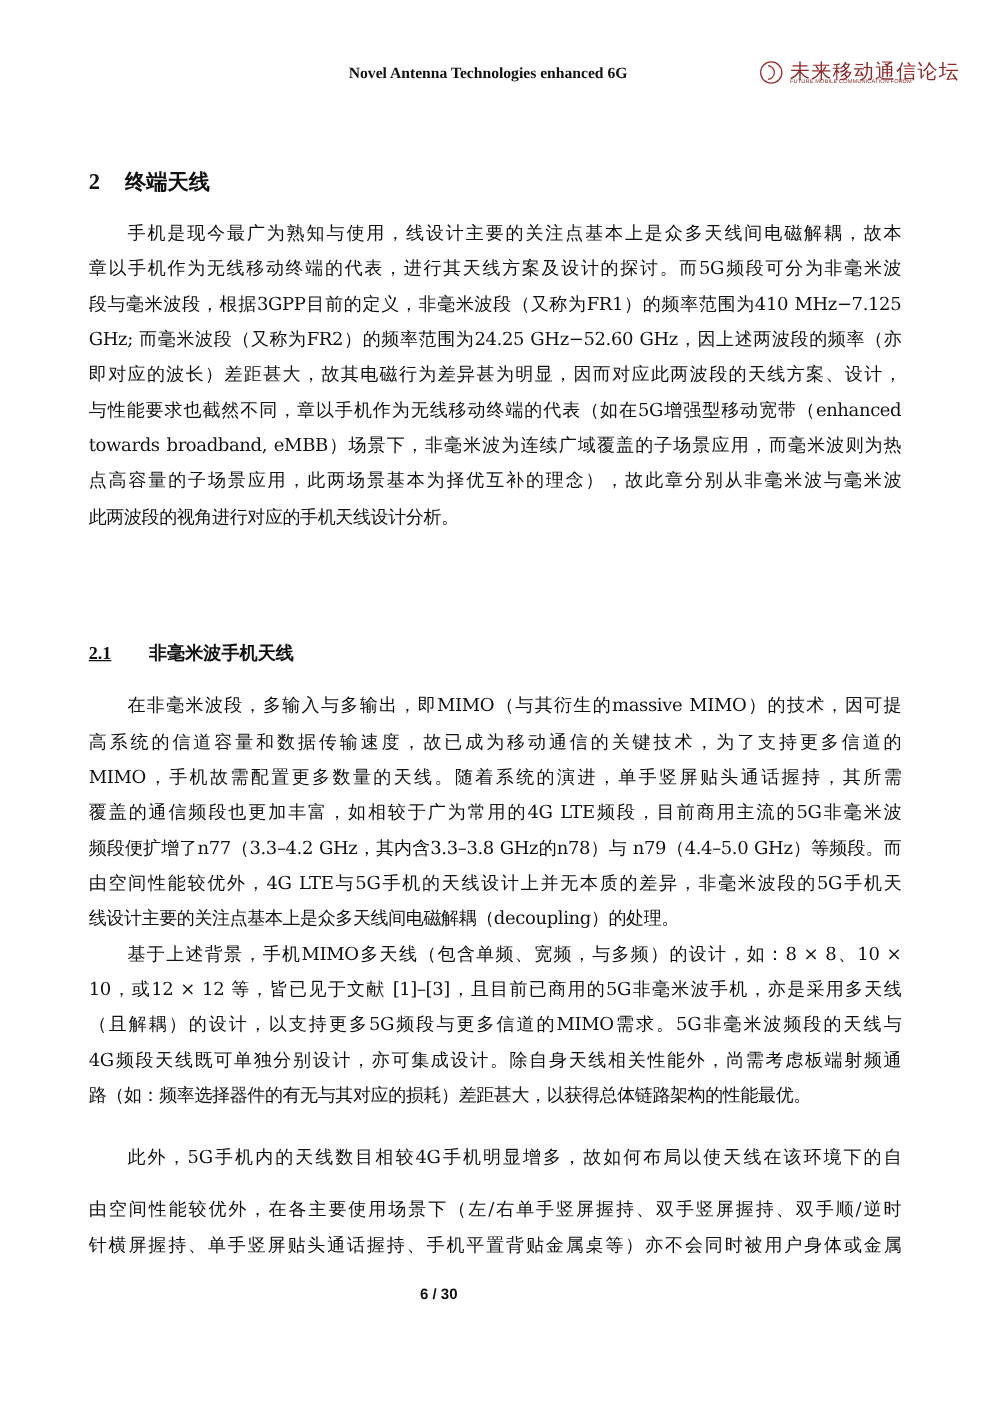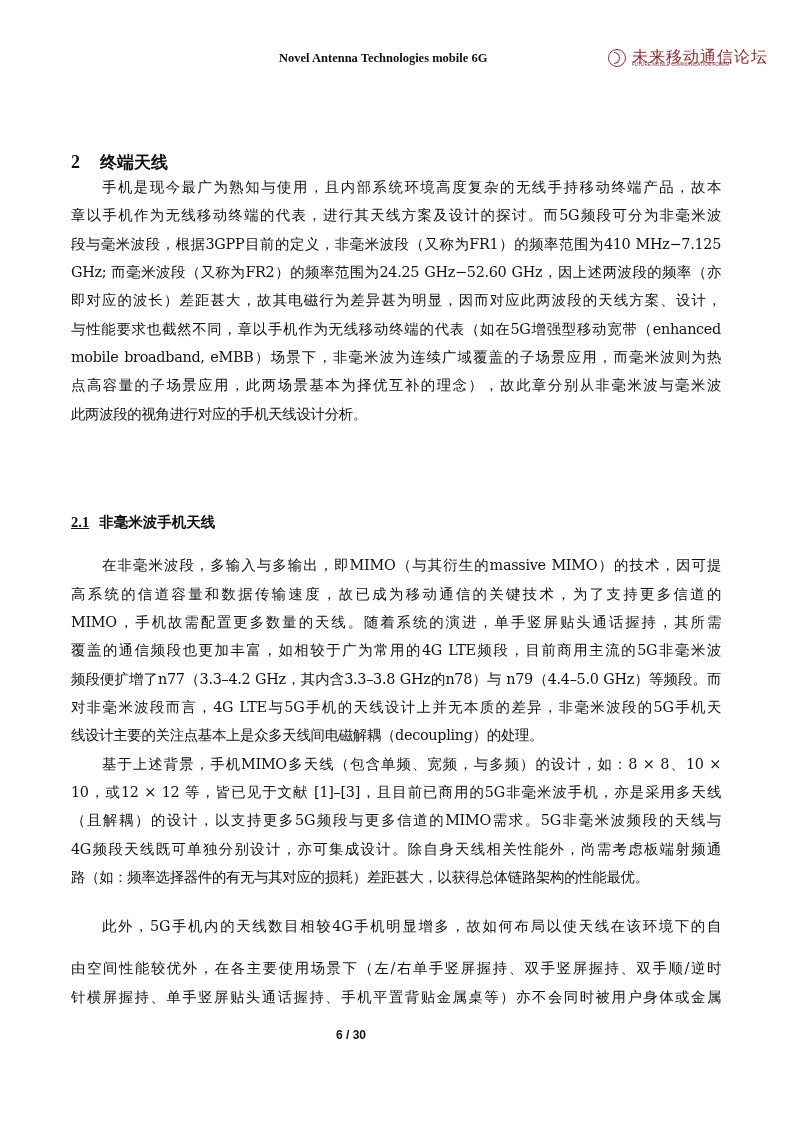--- a/index.html
+++ b/index.html
@@ -10,71 +10,71 @@
   .logo { position: absolute; left: 606px; top: 47px; width: 170px; height: 24px; }
   .logo-mark { position: absolute; left: 2px; top: 2px; width: 18px; height: 18px; border-radius: 50%;
          border: 1.5px solid #9b2d2d; box-sizing: border-box; }
   .logo-mark::after { content: ""; position: absolute; left: 5px; top: 2px; width: 5px; height: 10px;
          border: 1.5px solid #9b2d2d; border-left: none; border-radius: 0 6px 6px 0; }
   .logo-cn { position: absolute; left: 26px; top: 0px; font-size: 16px; color: #8e2a2a; letter-spacing: 1px;
          font-family: "DejaVu Serif", serif; white-space: nowrap; }
   .logo-en { position: absolute; left: 26px; top: 15px; font-size: 4.5px; color: #8e2a2a;
          font-family: "Liberation Sans", sans-serif; white-space: nowrap; letter-spacing: 0.1px; }
   .h1 { position: absolute; left: 71px; top: 134px; font-size: 17px; font-weight: bold; white-space: nowrap;
-         font-family: "DejaVu Sans", sans-serif; margin-top: 17px; }
+         font-family: "DejaVu Sans", sans-serif; }
   .h1 .num { font-family: "Liberation Serif", serif; font-size: 18px; margin-right: 20px; }
   .h2 { position: absolute; left: 71px; top: 513px; font-size: 14.5px; font-weight: bold; white-space: nowrap;
          font-family: "DejaVu Sans", sans-serif; }
-  .h2 .num { font-family: "Liberation Serif", serif; font-size: 14.5px; margin-right: 10px; text-decoration: underline; }
+  .h2 .num { font-family: "Liberation Serif", serif; font-size: 14.5px; margin-right: 30px; text-decoration: underline; }
   .line { position: absolute; left: 71px; width: 650px; font-size: 14.4px; white-space: nowrap;
          text-align: justify; text-align-last: justify; letter-spacing: -0.3px; line-height: 20px; }
   .line.indent { left: 102px; width: 619px; }
   .line.last { text-align-last: left; }
   .page-num { position: absolute; left: 0; width: 702px; top: 1028px; text-align: center;
          font-family: "Liberation Sans", sans-serif; font-weight: bold; font-size: 12px; }
 </style>
 </head>
 <body>
 
 <div>
-  <div class="header-title">Novel Antenna Technologies mobile 6G</div>
+  <div class="header-title">Novel Antenna Technologies enhanced 6G</div>
   <div class="logo">
     <span class="logo-mark"></span>
     <span class="logo-cn">未来移动通信论坛</span>
     <span class="logo-en">FUTURE MOBILE COMMUNICATION FORUM</span>
   </div>
 </div>
 
 <div class="h1">
   <span class="num">2</span><span>终端天线</span>
 </div>
 
 <div>
-  <div class="line indent" style="top:177px">手机是现今最广为熟知与使用，且内部系统环境高度复杂的无线手持移动终端产品，故本</div>
+  <div class="line indent" style="top:177px">手机是现今最广为熟知与使用，线设计主要的关注点基本上是众多天线间电磁解耦，故本</div>
   <div class="line" style="top:205px">章以手机作为无线移动终端的代表，进行其天线方案及设计的探讨。而5G频段可分为非毫米波</div>
   <div class="line" style="top:234px">段与毫米波段，根据3GPP目前的定义，非毫米波段（又称为FR1）的频率范围为410 MHz−7.125</div>
   <div class="line" style="top:262px">GHz; 而毫米波段（又称为FR2）的频率范围为24.25 GHz−52.60 GHz，因上述两波段的频率（亦</div>
   <div class="line" style="top:290px">即对应的波长）差距甚大，故其电磁行为差异甚为明显，因而对应此两波段的天线方案、设计，</div>
   <div class="line" style="top:319px">与性能要求也截然不同，章以手机作为无线移动终端的代表（如在5G增强型移动宽带（enhanced</div>
-  <div class="line" style="top:347px">mobile broadband, eMBB）场景下，非毫米波为连续广域覆盖的子场景应用，而毫米波则为热</div>
+  <div class="line" style="top:347px">towards broadband, eMBB）场景下，非毫米波为连续广域覆盖的子场景应用，而毫米波则为热</div>
   <div class="line" style="top:375px">点高容量的子场景应用，此两场景基本为择优互补的理念），故此章分别从非毫米波与毫米波</div>
   <div class="line last" style="top:404px">此两波段的视角进行对应的手机天线设计分析。</div>
 </div>
 
 <div class="h2">
   <span class="num">2.1</span><span>非毫米波手机天线</span>
 </div>
 
 <div>
   <div class="line indent" style="top:555px">在非毫米波段，多输入与多输出，即MIMO（与其衍生的massive MIMO）的技术，因可提</div>
   <div class="line" style="top:584px">高系统的信道容量和数据传输速度，故已成为移动通信的关键技术，为了支持更多信道的</div>
   <div class="line" style="top:612px">MIMO，手机故需配置更多数量的天线。随着系统的演进，单手竖屏贴头通话握持，其所需</div>
   <div class="line" style="top:640px">覆盖的通信频段也更加丰富，如相较于广为常用的4G LTE频段，目前商用主流的5G非毫米波</div>
   <div class="line" style="top:669px">频段便扩增了n77（3.3–4.2 GHz，其内含3.3–3.8 GHz的n78）与 n79（4.4–5.0 GHz）等频段。而</div>
-  <div class="line" style="top:697px">对非毫米波段而言，4G LTE与5G手机的天线设计上并无本质的差异，非毫米波段的5G手机天</div>
+  <div class="line" style="top:697px">由空间性能较优外，4G LTE与5G手机的天线设计上并无本质的差异，非毫米波段的5G手机天</div>
   <div class="line last" style="top:725px">线设计主要的关注点基本上是众多天线间电磁解耦（decoupling）的处理。</div>
 </div>
 
 <div>
   <div class="line indent" style="top:754px">基于上述背景，手机MIMO多天线（包含单频、宽频，与多频）的设计，如：8 × 8、10 ×</div>
   <div class="line" style="top:782px">10，或12 × 12 等，皆已见于文献 [1]–[3]，且目前已商用的5G非毫米波手机，亦是采用多天线</div>
   <div class="line" style="top:810px">（且解耦）的设计，以支持更多5G频段与更多信道的MIMO需求。5G非毫米波频段的天线与</div>
   <div class="line" style="top:839px">4G频段天线既可单独分别设计，亦可集成设计。除自身天线相关性能外，尚需考虑板端射频通</div>
   <div class="line last" style="top:867px">路（如：频率选择器件的有无与其对应的损耗）差距甚大，以获得总体链路架构的性能最优。</div>
 </div>

